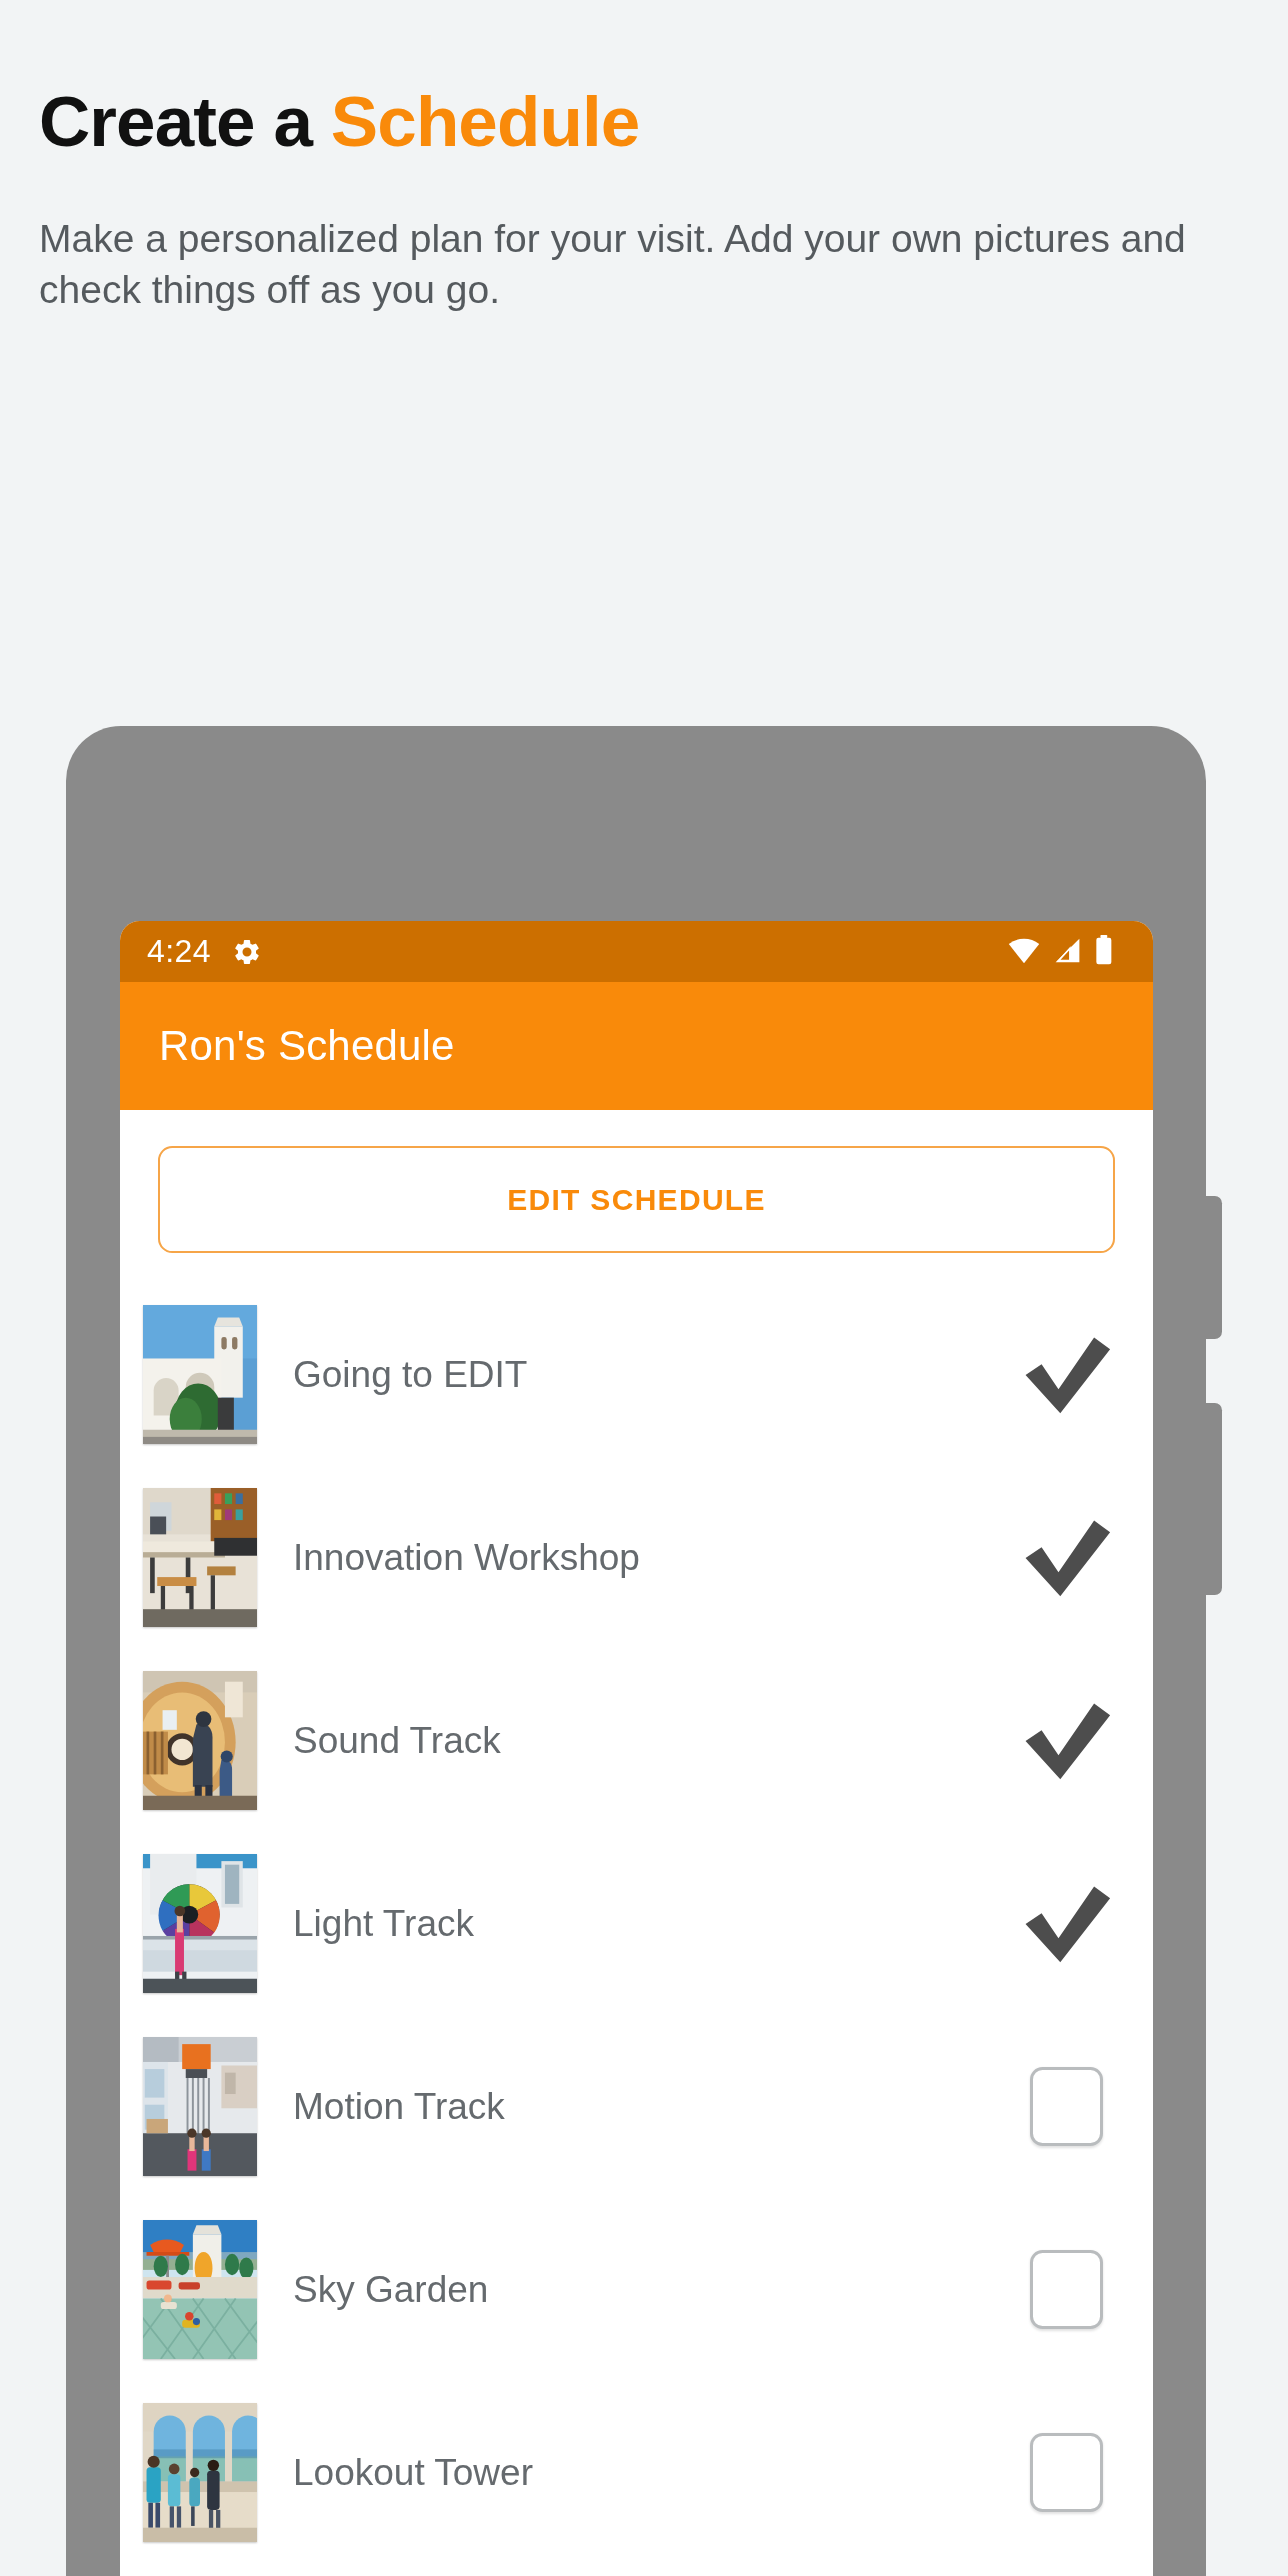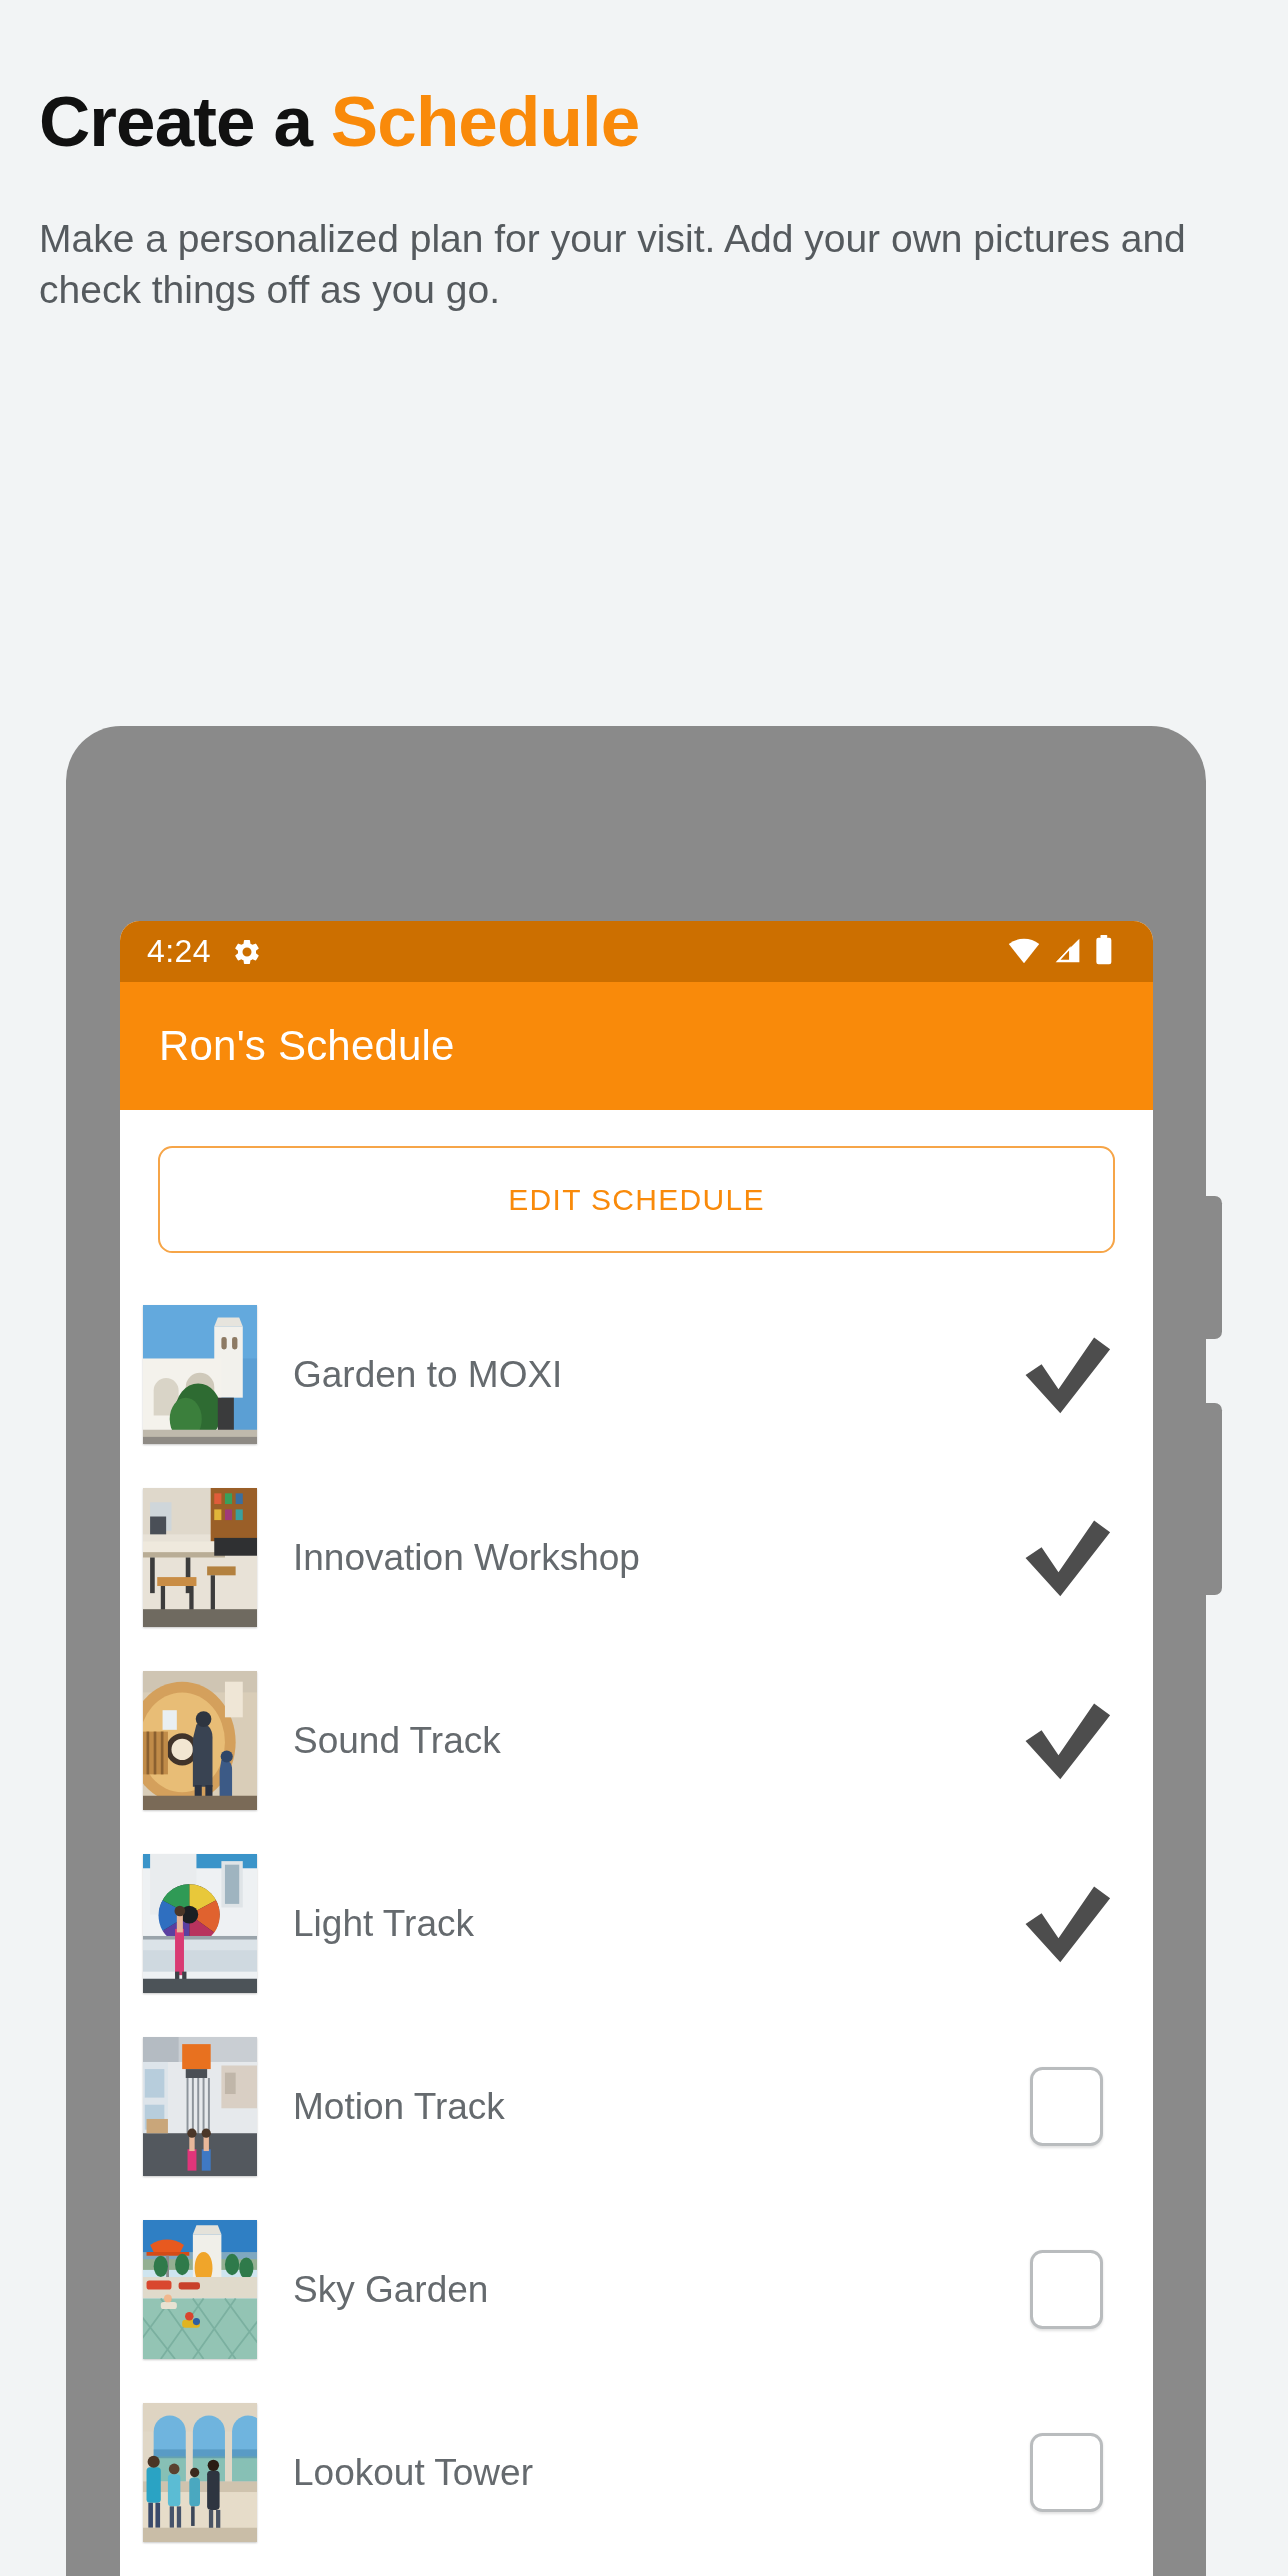--- a/index.html
+++ b/index.html
@@ -111,21 +111,21 @@
     border-radius:14.3px;
     background:#ffffff;
     display:flex;
     align-items:center;
     justify-content:center;
     cursor:pointer;
   }
   .edit-btn-label {
     color:#f98a0a;
     font-size:30px;
-    font-weight:normal;
+    font-weight:bold;
     letter-spacing:1.3px;
     text-align:center;
   }
 
   .list { margin-top:30px; }
   .row {
     display:flex;
     align-items:center;
     height:183px;
     padding:0 38px 0 23px;
@@ -229,21 +229,21 @@
                 <path d="M24 46a8 8 0 0 1 16 0v16H24z" fill="#cfc9ba"></path>
                 <circle cx="31" cy="50" r="5" fill="#e2b84a"></circle>
                 <circle cx="36" cy="52" r="4" fill="#d96a3a"></circle>
                 <ellipse cx="31" cy="60" rx="13" ry="16" fill="#2e6b32"></ellipse>
                 <ellipse cx="24" cy="64" rx="9" ry="12" fill="#3b7f3c"></ellipse>
                 <rect x="42" y="52" width="9" height="26" fill="#3a3b3c"></rect>
                 <rect x="0" y="70" width="64" height="8" fill="#bfb9ac"></rect>
                 <rect x="0" y="74" width="64" height="4" fill="#8e8a84"></rect>
               </svg>
             </div>
-            <div class="row-label">Garden to MOXI</div>
+            <div class="row-label">Going to EDIT</div>
             <div class="state">
               <span class="checkmark">
                 <svg width="89" height="82" viewBox="0 0 100 92">
                   <path d="M4 46 L22 34 L41 62 L81 4 L99 17 L43 89 Z" fill="#4d4d4d"></path>
                 </svg>
               </span>
             </div>
           </div>
           <div class="row">
             <div class="thumb">

